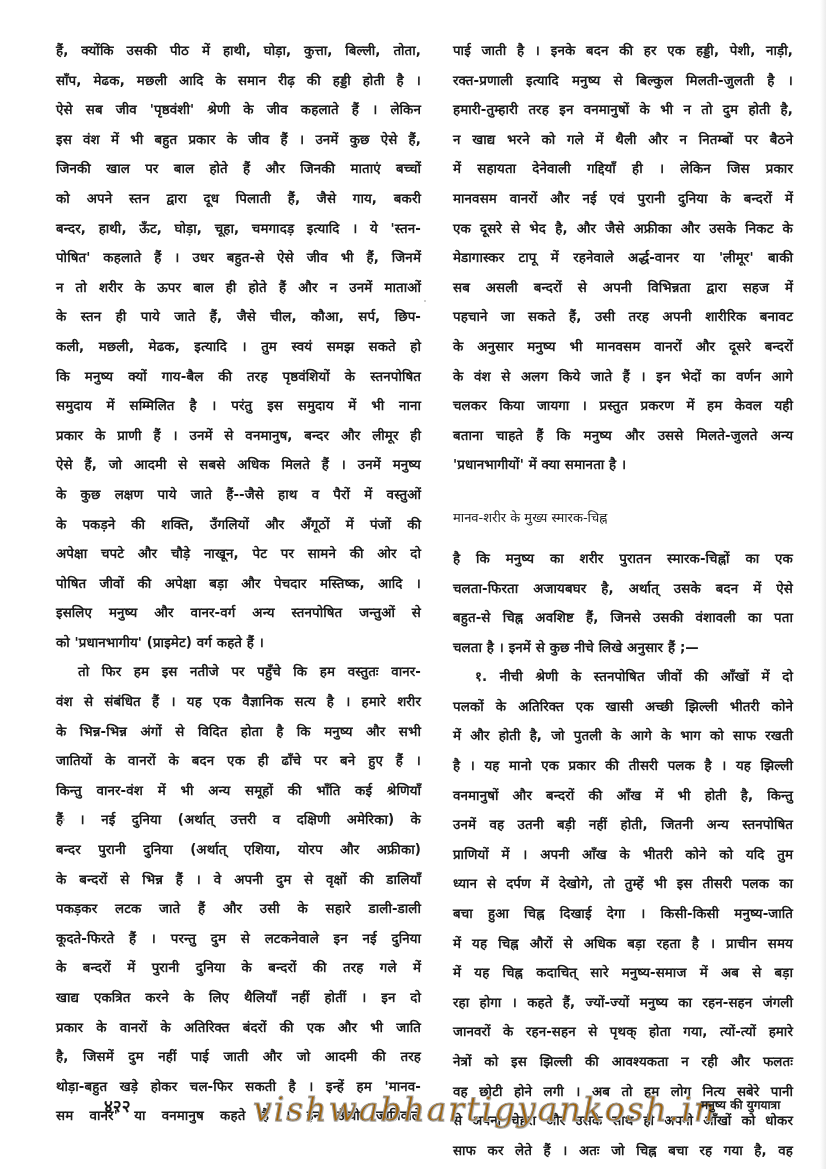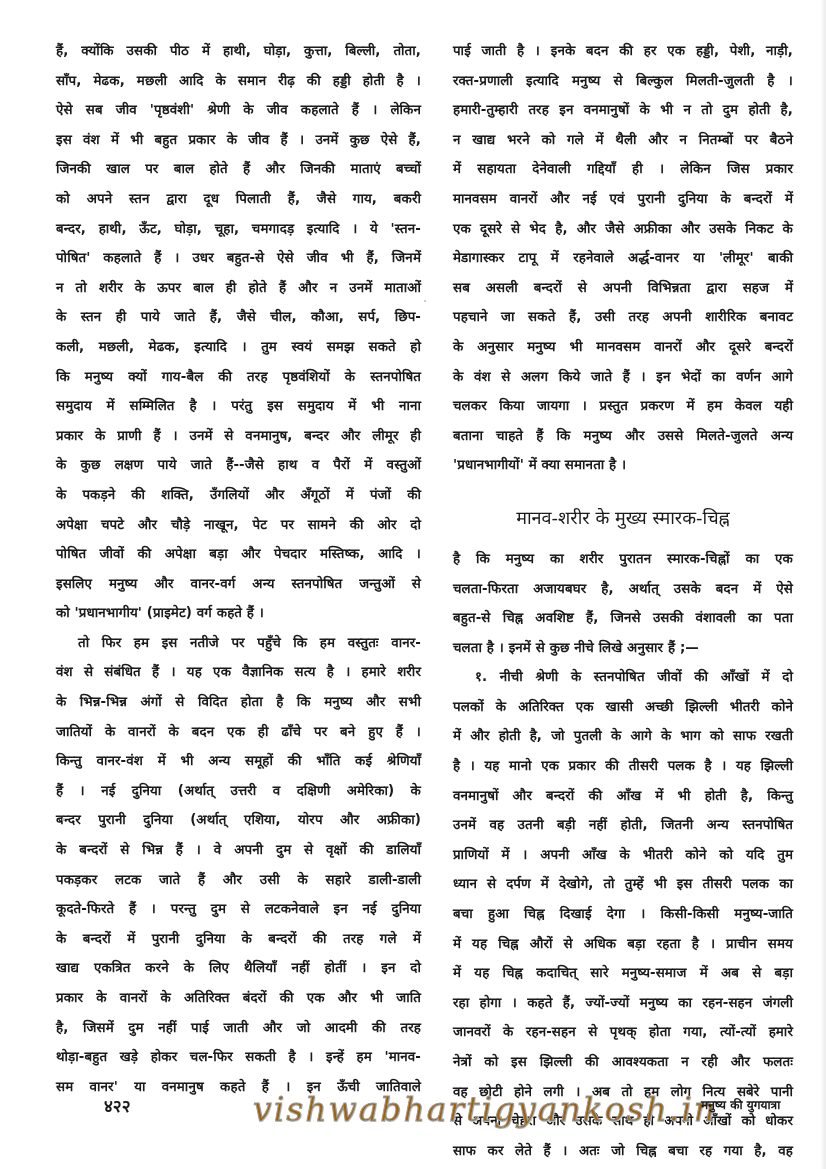--- a/index.html
+++ b/index.html
@@ -30,22 +30,22 @@
     white-space: nowrap;
     text-align: justify;
     text-align-last: justify;
     font-weight: 600;
     letter-spacing: 0.1px;
   }
   .line.last { text-align-last: left; }
   .line.indent { padding-left: 22px; }
   .heading {
     display: block;
-    text-align: center;
-    font-size: 18px;
+    text-align: left;
+    font-size: 13px;
     font-weight: normal;
     height: 44px;
     line-height: 44px;
     margin-top: 16px;
     margin-bottom: 4px;
     font-family: "DejaVu Sans", sans-serif;
   }
   .footer {
     position: absolute;
     top: 1090px;
@@ -84,20 +84,21 @@
     <span class="line">जिनकी खाल पर बाल होते हैं और जिनकी माताएं बच्चों</span>
     <span class="line">को अपने स्तन द्वारा दूध पिलाती हैं, जैसे गाय, बकरी</span>
     <span class="line">बन्दर, हाथी, ऊँट, घोड़ा, चूहा, चमगादड़ इत्यादि । ये 'स्तन-</span>
     <span class="line">पोषित' कहलाते हैं । उधर बहुत-से ऐसे जीव भी हैं, जिनमें</span>
     <span class="line">न तो शरीर के ऊपर बाल ही होते हैं और न उनमें माताओं</span>
     <span class="line">के स्तन ही पाये जाते हैं, जैसे चील, कौआ, सर्प, छिप-</span>
     <span class="line">कली, मछली, मेढक, इत्यादि । तुम स्वयं समझ सकते हो</span>
     <span class="line">कि मनुष्य क्यों गाय-बैल की तरह पृष्ठवंशियों के स्तनपोषित</span>
     <span class="line">समुदाय में सम्मिलित है । परंतु इस समुदाय में भी नाना</span>
     <span class="line">प्रकार के प्राणी हैं । उनमें से वनमानुष, बन्दर और लीमूर ही</span>
+    <span class="line">ऐसे हैं, जो आदमी से सबसे अधिक मिलते हैं । उनमें मनुष्य</span>
     <span class="line">के कुछ लक्षण पाये जाते हैं--जैसे हाथ व पैरों में वस्तुओं</span>
     <span class="line">के पकड़ने की शक्ति, उँगलियों और अँगूठों में पंजों की</span>
     <span class="line">अपेक्षा चपटे और चौड़े नाखून, पेट पर सामने की ओर दो</span>
     <span class="line">पोषित जीवों की अपेक्षा बड़ा और पेचदार मस्तिष्क, आदि ।</span>
     <span class="line">इसलिए मनुष्य और वानर-वर्ग अन्य स्तनपोषित जन्तुओं से</span>
     <span class="line last">को 'प्रधानभागीय' (प्राइमेट) वर्ग कहते हैं ।</span>
     <span class="line indent">तो फिर हम इस नतीजे पर पहुँचे कि हम वस्तुतः वानर-</span>
     <span class="line">वंश से संबंधित हैं । यह एक वैज्ञानिक सत्य है । हमारे शरीर</span>
     <span class="line">के भिन्न-भिन्न अंगों से विदित होता है कि मनुष्य और सभी</span>
     <span class="line">जातियों के वानरों के बदन एक ही ढाँचे पर बने हुए हैं ।</span>

